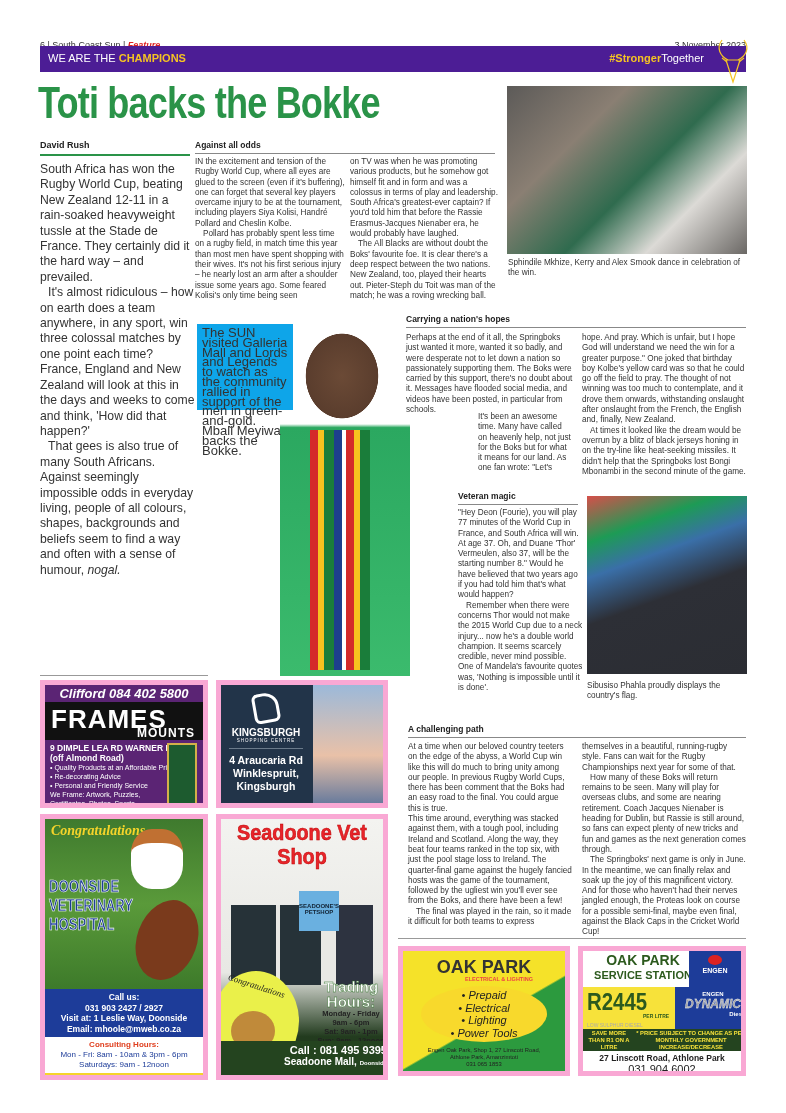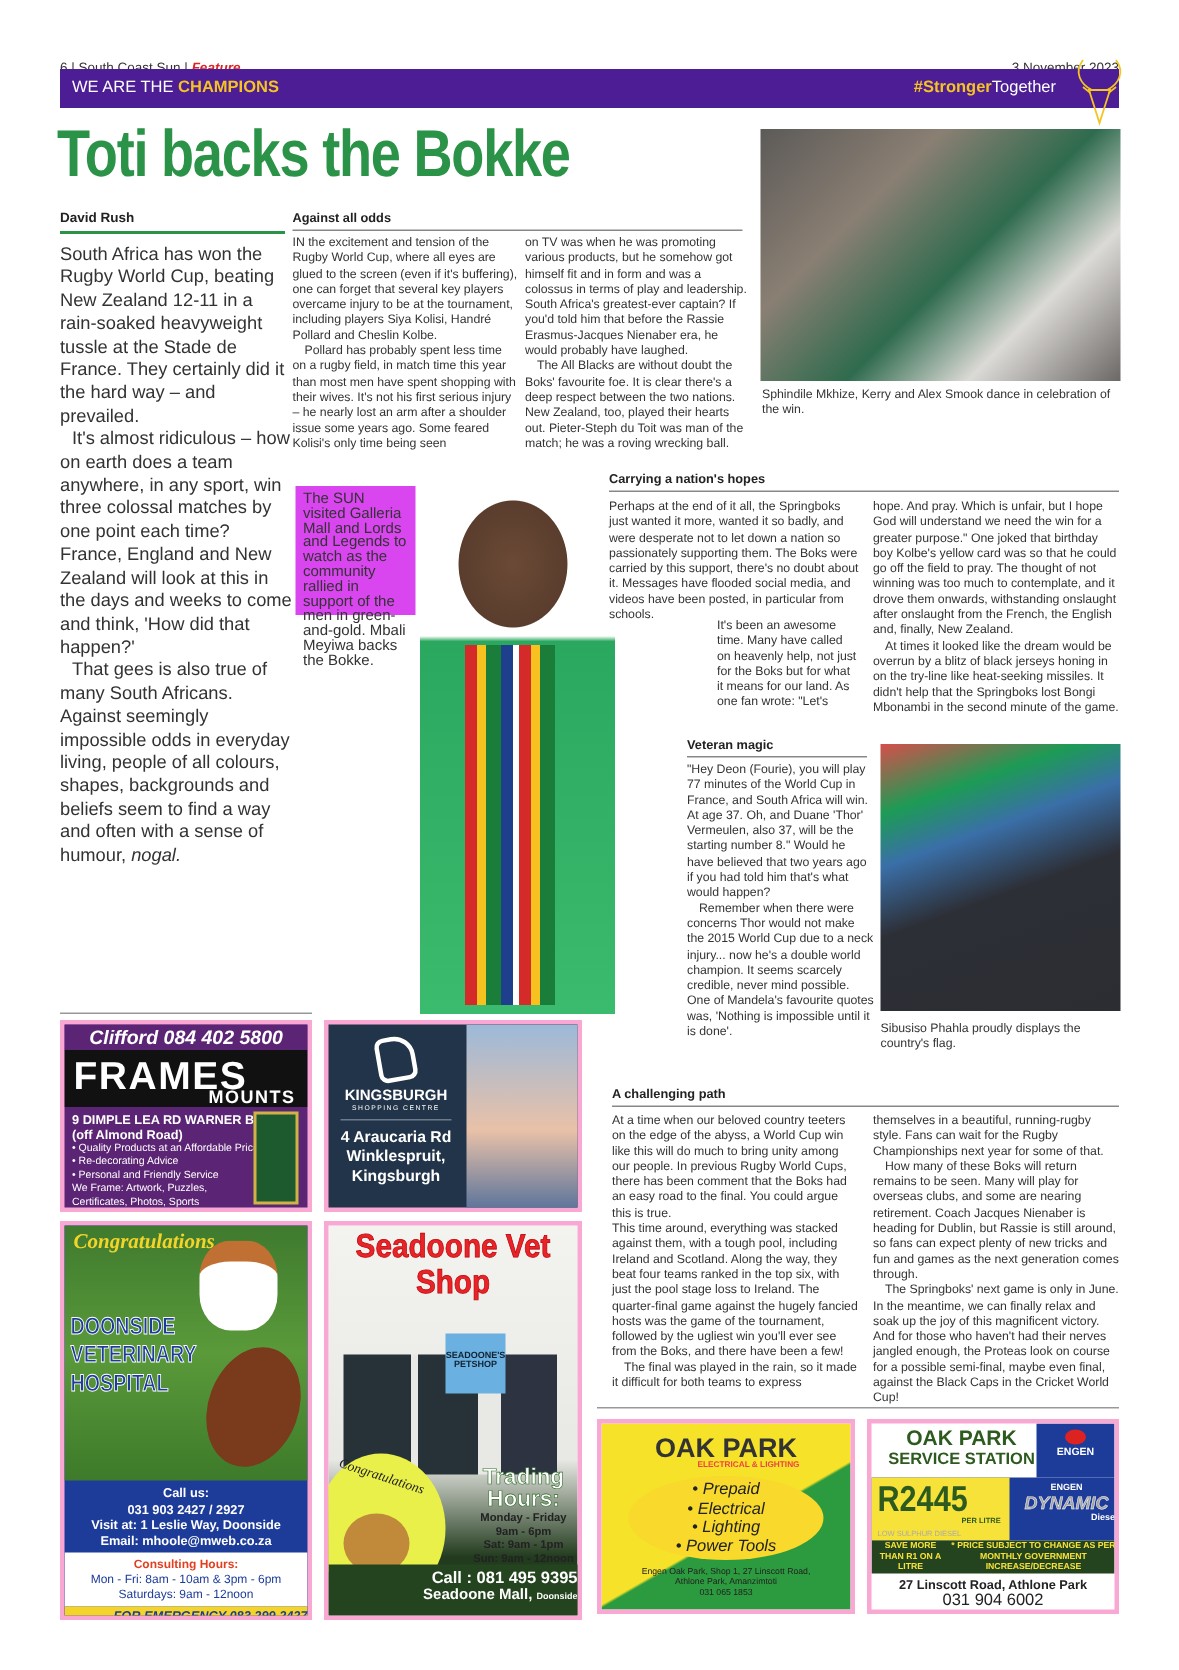--- a/index.html
+++ b/index.html
@@ -17,26 +17,26 @@
 .byline{left:40px;top:140px;font-size:9px;font-weight:bold;width:150px;border-bottom:2px solid #2a9348;padding-bottom:4px}
 .lead{left:40px;top:162px;width:155px;font-size:12.2px;line-height:15.4px;color:#333}
 .lead p{text-indent:8px}
 .lead p:first-child{text-indent:0}
 .lead i{font-style:italic}
 .sub{font-size:8.5px;font-weight:bold;border-bottom:1.5px solid #888;padding-bottom:3px;color:#222}
 .col{font-size:8.2px;line-height:10.3px;color:#333}
 .col p + p{text-indent:8px}
 .photo1{left:507px;top:86px;width:240px;height:168px;background:linear-gradient(135deg,#5c5a58 0%,#8a7f73 30%,#2f6b4e 55%,#dcdad6 75%,#6b6865 100%);overflow:hidden}
 .cap{font-size:8.2px;line-height:10.3px;color:#333}
-.yellowbox{left:197px;top:324px;width:80px;height:86px;background:#d946ef;padding:4px 5px;font-size:10px;line-height:9.8px;color:#333}
+.yellowbox{left:197px;top:324px;width:96px;height:86px;background:#0ea5e9;padding:4px 5px;font-size:13px;line-height:9.8px;color:#333}
 .woman{left:280px;top:316px;width:130px;height:360px;background:radial-gradient(ellipse 60px 70px at 62px 60px,#6b4a36 0%,#5a3d2d 60%,transparent 61%),linear-gradient(180deg,transparent 0%,transparent 30%,#2ba860 31%,#3bbb6d 100%);border-radius:40px 40px 0 0}
 .flagscarf{left:310px;top:430px;width:60px;height:240px;background:repeating-linear-gradient(90deg,#d42a2a 0 8px,#f7c21f 8px 14px,#1a7d3a 14px 24px,#1d3f8c 24px 32px,#fff 32px 36px)}
 .photo2{left:587px;top:496px;width:160px;height:178px;background:linear-gradient(160deg,#d64f4a 0%,#1d9b55 20%,#3a6fa8 35%,#2d2f36 55%,#2b2d33 100%)}
 .hr{left:40px;width:706px;height:1px;background:#999}
-.ad{border:3px solid #f9a8d4;overflow:hidden}
+.ad{border:5px solid #f9a8d4;overflow:hidden}
 .ad-frames{left:40px;top:680px;width:168px;height:128px;background:#5b2474;color:#fff}
 .ad-frames .top{background:#5b2474;color:#fff;font-style:italic;font-weight:bold;font-size:13px;text-align:center;padding:1px 0}
 .ad-frames .logo{background:#111;height:38px;font-size:26px;font-weight:bold;letter-spacing:1px;padding:2px 6px;position:relative}
 .ad-frames .logo .m{position:absolute;right:8px;bottom:0;font-size:12px}
 .ad-frames .body{padding:3px 5px;font-size:7px;line-height:9px}
 .ad-frames .body .addr{font-weight:bold;font-size:8.5px;line-height:10px}
 .ad-frames .cert{position:absolute;right:6px;top:58px;width:30px;height:62px;background:#1d5b2f;border:2px solid #d4b04a}
 .ad-kings{left:216px;top:680px;width:172px;height:128px;background:#223449;color:#fff}
 .ad-kings .l{position:absolute;left:0;top:0;width:90px;height:128px;text-align:center;padding-top:8px}
 .ad-kings .logoicon{width:26px;height:30px;margin:0 auto;border:3px solid #fff;border-radius:6px 14px 6px 6px;transform:rotate(-10deg)}

